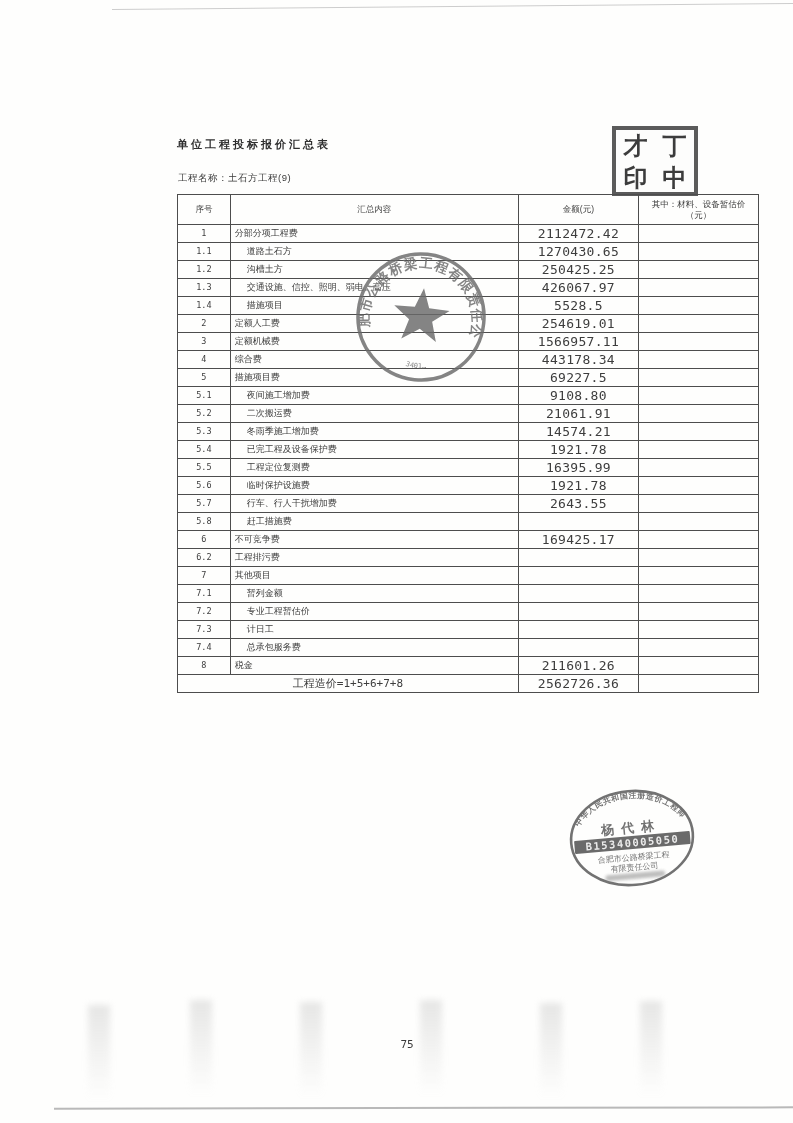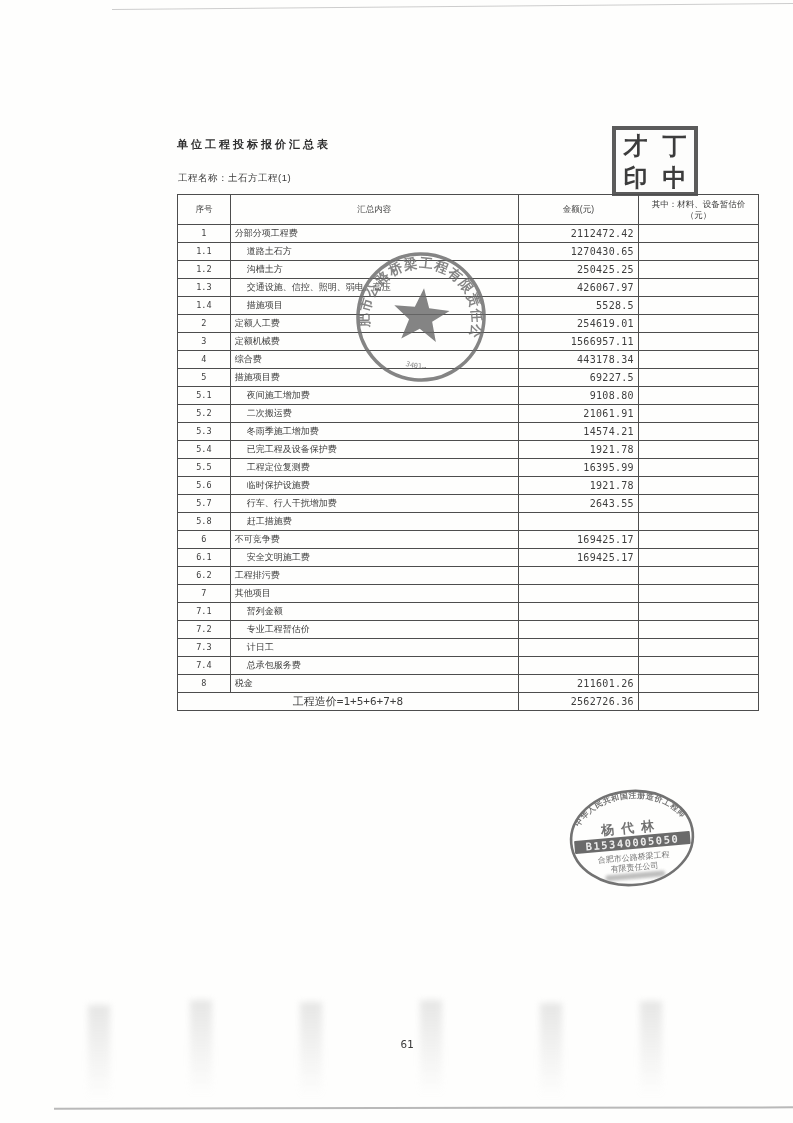--- a/index.html
+++ b/index.html
@@ -27,21 +27,21 @@
                 white-space:nowrap;padding:0 4px;color:#3d3d3d;}
   .summary th{height:29px;font-size:8.5px;text-align:center;white-space:normal;line-height:1.25;}
   .summary td{height:17px;font-size:9px;line-height:17px;}
   .summary .col-no{width:44px;}
   .summary .col-content{width:240px;}
   .summary .col-amount{width:100px;}
   .summary .col-est{width:100px;}
   td.no{text-align:center;font-family:"DejaVu Sans Mono",monospace;font-size:8.5px;}
   td.content{text-align:left;}
   tr.indent td.content{padding-left:16px;}
-  td.amount{text-align:right;font-family:"DejaVu Sans Mono",monospace;font-size:10px;letter-spacing:0.3px;}
+  td.amount{text-align:center;font-family:"DejaVu Sans Mono",monospace;font-size:13px;letter-spacing:0.3px;}
   td.total-label{text-align:center;font-size:11px;font-family:"DejaVu Sans Mono",monospace;}
   
   .company-seal{position:absolute;top:231px;left:335px;z-index:3;opacity:0.82;transform:rotate(6deg);}
   .engineer-seal{position:absolute;top:776px;left:555px;z-index:3;opacity:0.88;transform:rotate(-5deg);}
   .page-number{position:absolute;top:1038px;left:177px;width:460px;text-align:center;
                font-family:"DejaVu Sans Mono",monospace;font-size:11px;color:#3a3a3a;}
 </style>
 </head>
 <body>
 
@@ -50,21 +50,21 @@
   <div class="scan-line-top"></div>
   <div class="scan-line-bottom"></div>
   <div class="streak" style="left:88px;top:1005px;"></div>
   <div class="streak" style="left:190px;top:1000px;"></div>
   <div class="streak" style="left:300px;top:1002px;"></div>
   <div class="streak" style="left:420px;top:1000px;"></div>
   <div class="streak" style="left:540px;top:1003px;"></div>
   <div class="streak" style="left:640px;top:1001px;"></div>
 
   <div class="title">单位工程投标报价汇总表</div>
-  <div class="projname">工程名称：土石方工程(1)</div>
+  <div class="projname">工程名称：土石方工程(9)</div>
 
   <div class="corner-stamp">
     <span>才</span>
     <span>丁</span>
     <span>印</span>
     <span>中</span>
   </div>
 
   <table class="summary">
     <colgroup>
@@ -183,26 +183,20 @@
       <td class="content">赶工措施费</td>
       <td class="amount"></td>
       <td class="amount"></td>
     </tr>
         <tr>
       <td class="no">6</td>
       <td class="content">不可竞争费</td>
       <td class="amount">169425.17</td>
       <td class="amount"></td>
     </tr>
-        <tr class="indent">
-      <td class="no">6.1</td>
-      <td class="content">安全文明施工费</td>
-      <td class="amount">169425.17</td>
-      <td class="amount"></td>
-    </tr>
         <tr>
       <td class="no">6.2</td>
       <td class="content">工程排污费</td>
       <td class="amount"></td>
       <td class="amount"></td>
     </tr>
         <tr>
       <td class="no">7</td>
       <td class="content">其他项目</td>
       <td class="amount"></td>
@@ -272,14 +266,14 @@
       <textPath href="#ovalTop" startOffset="50%" text-anchor="middle">中华人民共和国注册造价工程师</textPath>
     </text>
     <text x="77" y="56" text-anchor="middle" font-size="13" font-weight="bold" fill="#5f5f5f" letter-spacing="7" font-family="Liberation Serif,serif">杨代林</text>
     <rect x="19" y="60" width="116" height="13" fill="#565656" rx="1"></rect>
     <text x="77" y="70.5" text-anchor="middle" font-size="10.5" font-weight="bold" fill="#e9e9e9" letter-spacing="1.5" font-family="DejaVu Sans Mono,monospace">B15340005050</text>
     <text x="77" y="84" text-anchor="middle" font-size="8" fill="#5f5f5f" font-family="Liberation Serif,serif">合肥市公路桥梁工程</text>
     <text x="77" y="94" text-anchor="middle" font-size="8" fill="#5f5f5f" font-family="Liberation Serif,serif">有限责任公司</text>
     <rect x="47" y="97" width="60" height="6" fill="#7a7a7a" opacity="0.55" rx="3" style="filter:blur(1.5px)"></rect>
   </svg>
 
-  <div class="page-number">61</div>
+  <div class="page-number">75</div>
 </div>
 
 </body></html>

